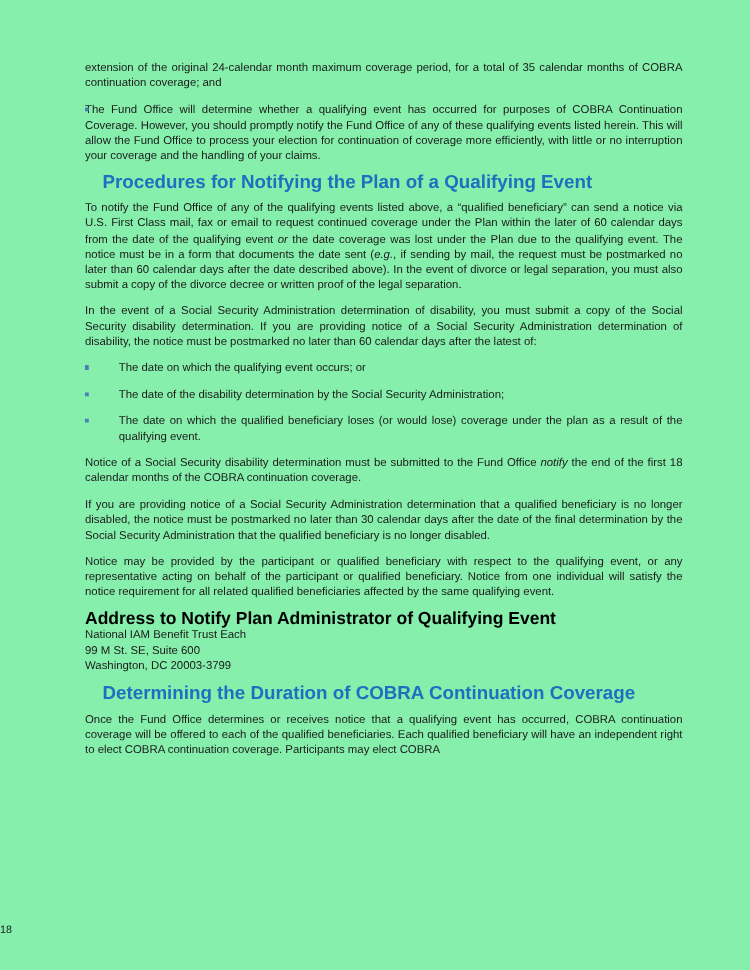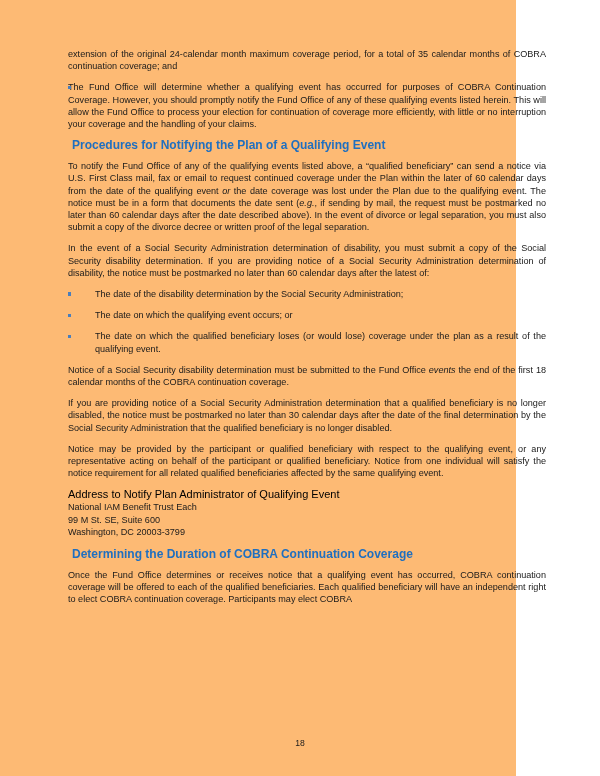--- a/index.html
+++ b/index.html
@@ -12,47 +12,47 @@
     height: 776px;
     font-family: "Liberation Sans", sans-serif;
     color: #000000;
     position: relative;
     overflow: hidden;
   }
   .page {
     position: absolute;
     left: 0;
     top: 0;
-    width: 516px;
+    width: 600px;
     height: 776px;
-    background: #fdba74;
+    background: #86efac;
   }
   .content {
     position: absolute;
     left: 68px;
     top: 48px;
     width: 478px;
   }
   p, .para {
     margin: 0 0 9px 0;
     font-size: 9.1px;
     line-height: 12.2px;
     text-align: justify;
     color: #1a1a1a;
   }
   .bold-para {
     font-weight: bold;
     color: #000000;
   }
   h2.heading {
-    font-size: 12px;
+    font-size: 15px;
     line-height: 13px;
     font-weight: bold;
     color: #1f6fc0;
-    margin: 2px 0 8px 4px;
+    margin: 2px 0 8px 14px;
     text-align: left;
   }
   ul.bullets {
     list-style: none;
     margin: 0 0 9px 0;
     padding: 0;
   }
   ul.bullets li {
     position: relative;
     padding-left: 27px;
@@ -74,38 +74,37 @@
     background: #4a7ebb;
     display: block;
   }
   .tight-list li {
     margin-bottom: 11px;
   }
   .addr-block {
     margin: 0 0 9px 0;
   }
   .addr-title {
-    font-size: 11px;
+    font-size: 14px;
     line-height: 12.6px;
-    font-weight: normal;
+    font-weight: bold;
     color: #000000;
   }
   .addr-line {
     font-size: 9.1px;
     line-height: 12.6px;
     color: #1a1a1a;
   }
   em {
   }
   .page-number {
     position: absolute;
     left: 0;
     top: 738px;
     width: 600px;
-    text-align: center;
     font-size: 8.6px;
     color: #1a1a1a;
   }
 </style>
 </head>
 <body>
 
 <div class="page">
   <div class="content">
 
@@ -122,33 +121,33 @@
 
     <h2 class="heading">Procedures for Notifying the Plan of a Qualifying Event</h2>
 
     <p class="para"><span>To notify the Fund Office of any of the qualifying events listed above, a “qualified beneficiary” can send a notice via U.S. First Class mail, fax or email to request continued coverage under the Plan within the later of 60 calendar days from the date of the qualifying event </span><em>or</em><span> the date coverage was lost under the Plan due to the qualifying event. The notice must be in a form that documents the date sent (</span><em>e.g.</em><span>, if sending by mail, the request must be postmarked no later than 60 calendar days after the date described above). In the event of divorce or legal separation, you must also submit a copy of the divorce decree or written proof of the legal separation.</span></p>
 
     <p class="para">In the event of a Social Security Administration determination of disability, you must submit a copy of the Social Security disability determination. If you are providing notice of a Social Security Administration determination of disability, the notice must be postmarked no later than 60 calendar days after the latest of:</p>
 
     <ul class="bullets tight-list">
       <li>
         <span class="bullet-marker"></span>
-        <span>The date of the disability determination by the Social Security Administration;</span>
+        <span>The date on which the qualifying event occurs; or</span>
       </li>
       <li>
         <span class="bullet-marker"></span>
-        <span>The date on which the qualifying event occurs; or</span>
+        <span>The date of the disability determination by the Social Security Administration;</span>
       </li>
       <li>
         <span class="bullet-marker"></span>
         <span>The date on which the qualified beneficiary loses (or would lose) coverage under the plan as a result of the qualifying event.</span>
       </li>
     </ul>
 
-    <p class="para"><span>Notice of a Social Security disability determination must be submitted to the Fund Office </span><em>events</em><span> the end of the first 18 calendar months of the COBRA continuation coverage.</span></p>
+    <p class="para"><span>Notice of a Social Security disability determination must be submitted to the Fund Office </span><em>notify</em><span> the end of the first 18 calendar months of the COBRA continuation coverage.</span></p>
 
     <p class="para">If you are providing notice of a Social Security Administration determination that a qualified beneficiary is no longer disabled, the notice must be postmarked no later than 30 calendar days after the date of the final determination by the Social Security Administration that the qualified beneficiary is no longer disabled.</p>
 
     <p class="para">Notice may be provided by the participant or qualified beneficiary with respect to the qualifying event, or any representative acting on behalf of the participant or qualified beneficiary. Notice from one individual will satisfy the notice requirement for all related qualified beneficiaries affected by the same qualifying event.</p>
 
     <div class="addr-block">
       <div class="addr-title">Address to Notify Plan Administrator of Qualifying Event</div>
       <div class="addr-line">National IAM Benefit Trust Each</div>
       <div class="addr-line">99 M St. SE, Suite 600</div>
       <div class="addr-line">Washington, DC 20003-3799</div>

